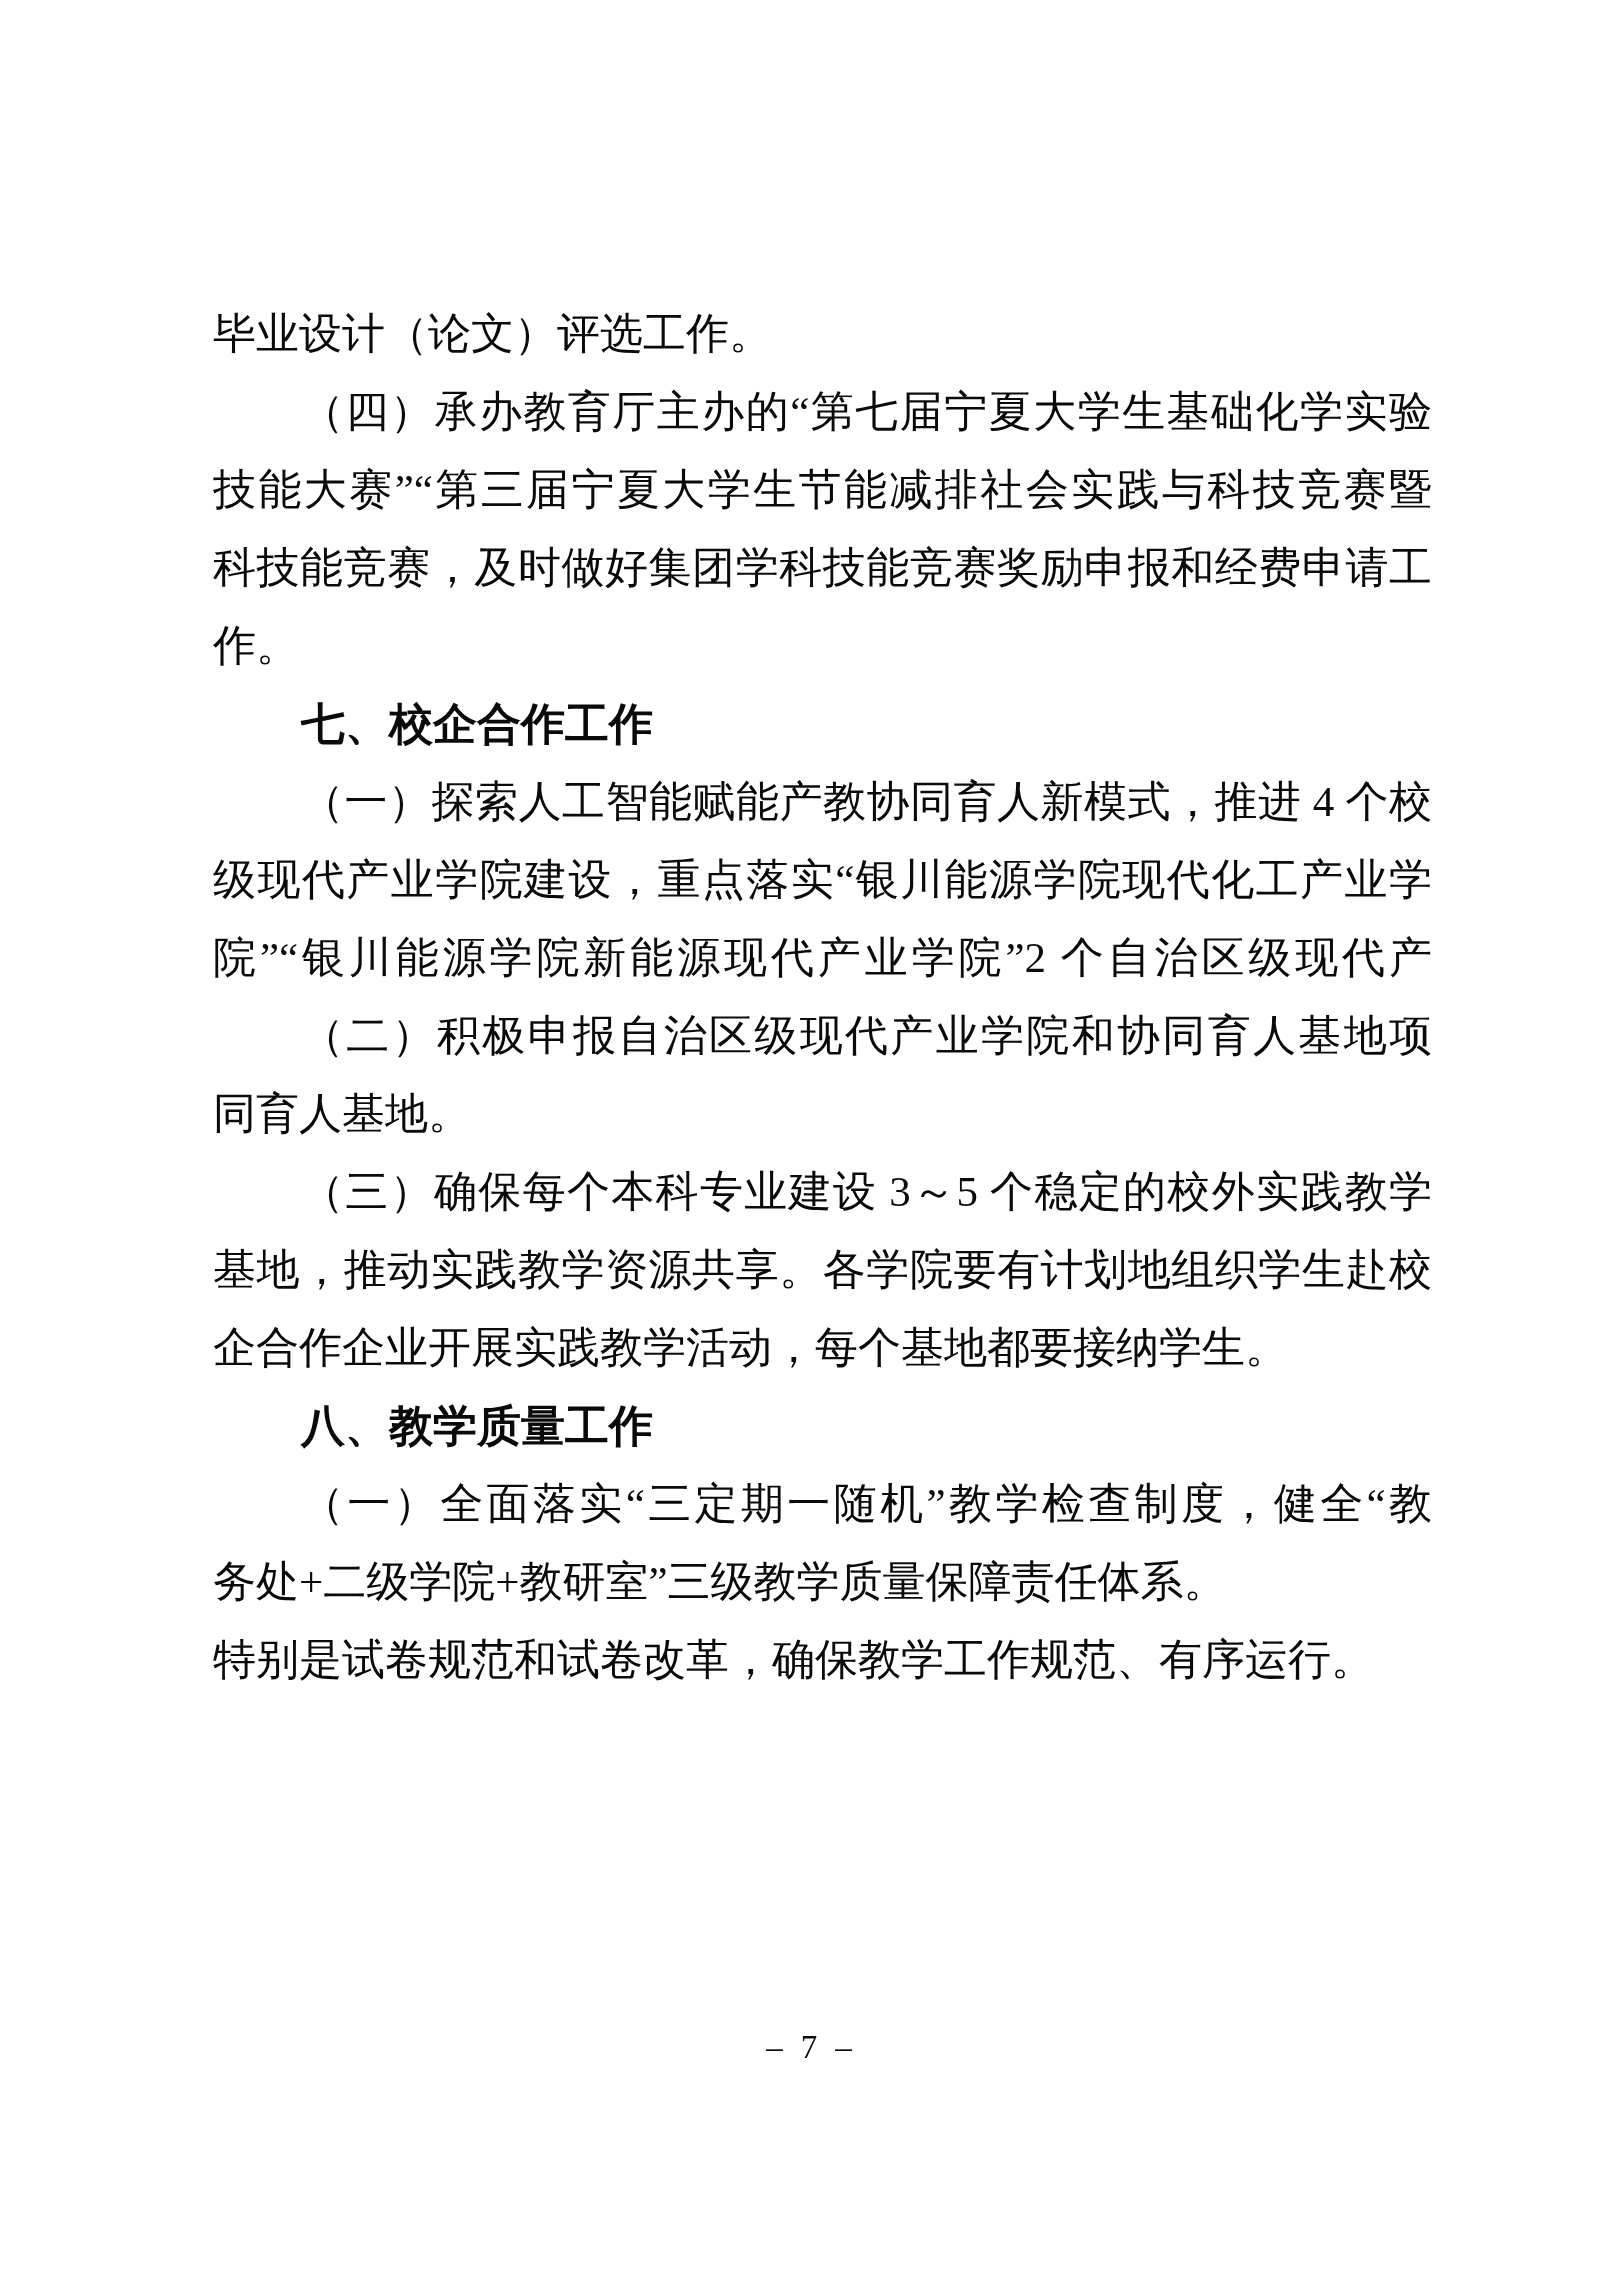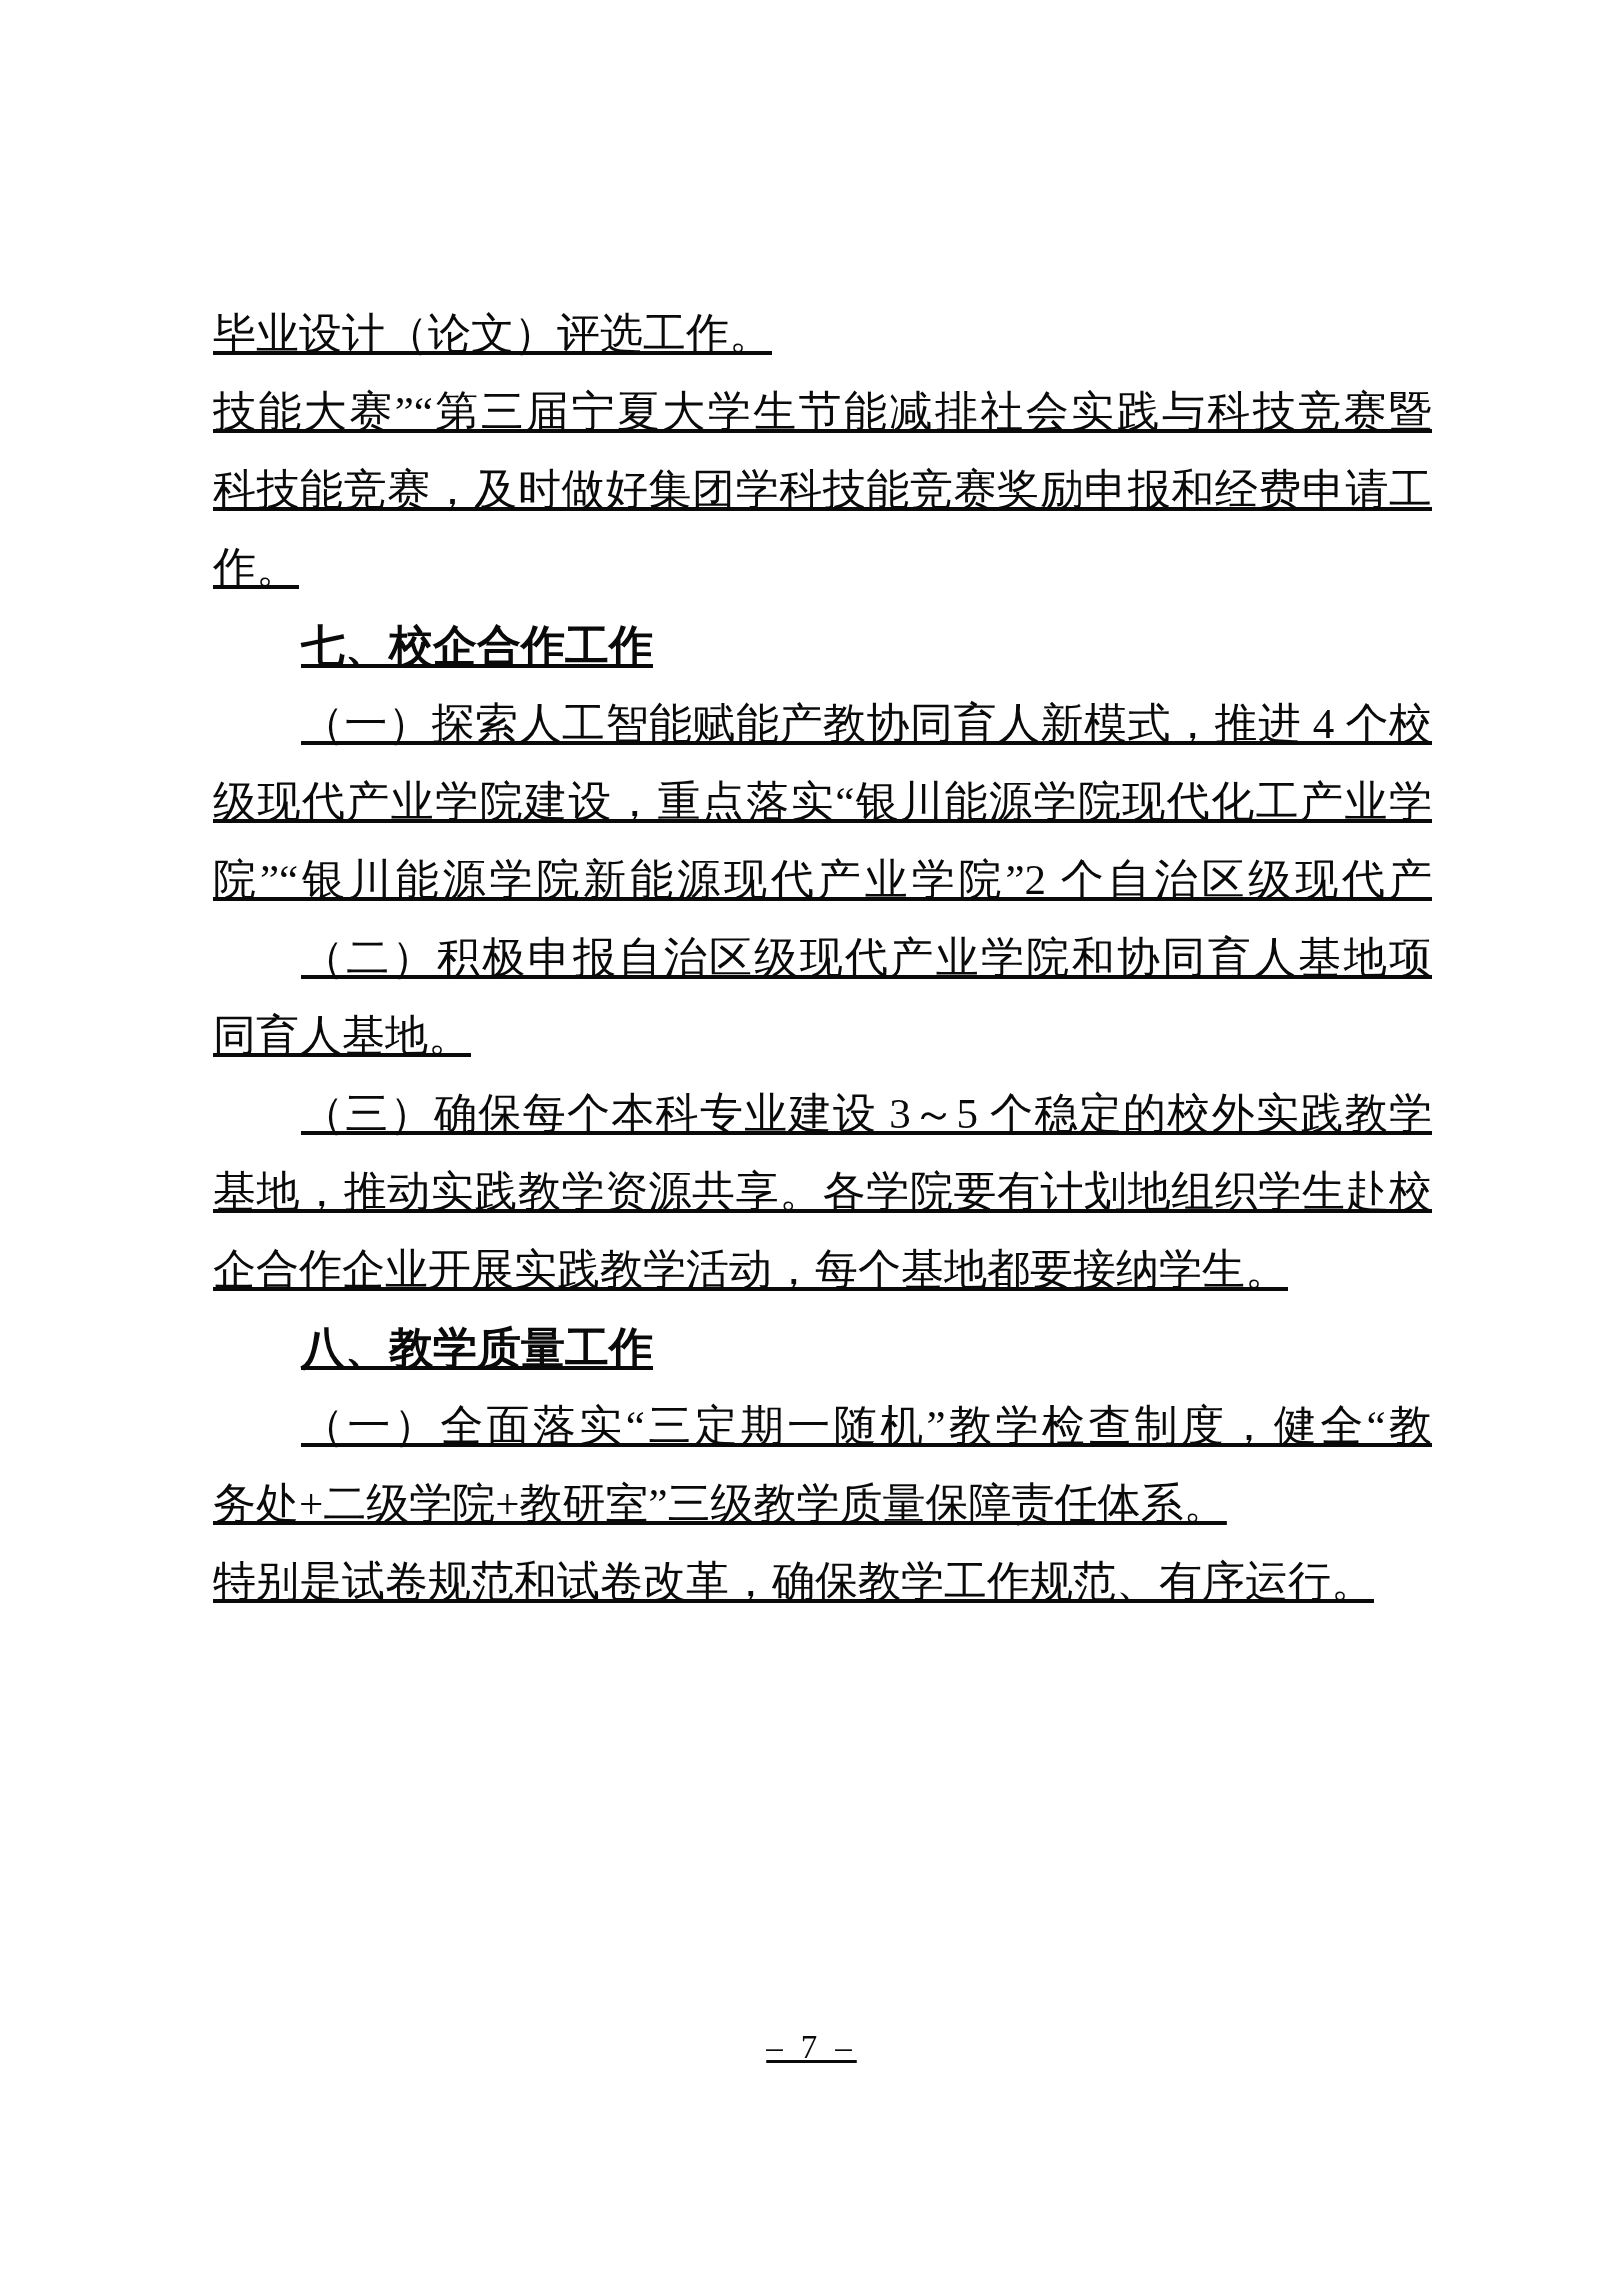--- a/index.html
+++ b/index.html
@@ -1,15 +1,15 @@
 <!DOCTYPE html>
 <html style="font-size:13px"><head>
 <meta charset="utf-8">
 <style>
-  * { margin:0; padding:0; box-sizing:border-box;text-decoration:underline; }
+  * { margin:0; padding:0; box-sizing:border-box; }
   html,body { background:#ffffff; }
   .page {
     position:relative;
     width:1623px;
     height:2295px;
     background:#ffffff;
     overflow:hidden;
     font-family:"Liberation Serif","DejaVu Serif",serif;
   }
   .doc-content {
@@ -51,20 +51,21 @@
     color:#0a0a0a;
     letter-spacing:4.9px;
   }
 </style>
 </head>
 <body>
 
 <div class="page">
   <div class="doc-content">
     <div class="line">毕业设计（论文）评选工作。</div>
+    <div class="line indent stretch">（四）承办教育厅主办的“第七届宁夏大学生基础化学实验</div>
     <div class="line stretch">技能大赛”“第三届宁夏大学生节能减排社会实践与科技竞赛暨</div>
     <div class="line stretch">科技能竞赛，及时做好集团学科技能竞赛奖励申报和经费申请工</div>
     <div class="line">作。</div>
     <div class="line indent heading">七、校企合作工作</div>
     <div class="line indent stretch">（一）探索人工智能赋能产教协同育人新模式，推进 4 个校</div>
     <div class="line stretch">级现代产业学院建设，重点落实“银川能源学院现代化工产业学</div>
     <div class="line stretch">院”“银川能源学院新能源现代产业学院”2 个自治区级现代产</div>
     <div class="line indent stretch">（二）积极申报自治区级现代产业学院和协同育人基地项</div>
     <div class="line">同育人基地。</div>
     <div class="line indent stretch">（三）确保每个本科专业建设 3～5 个稳定的校外实践教学</div>

